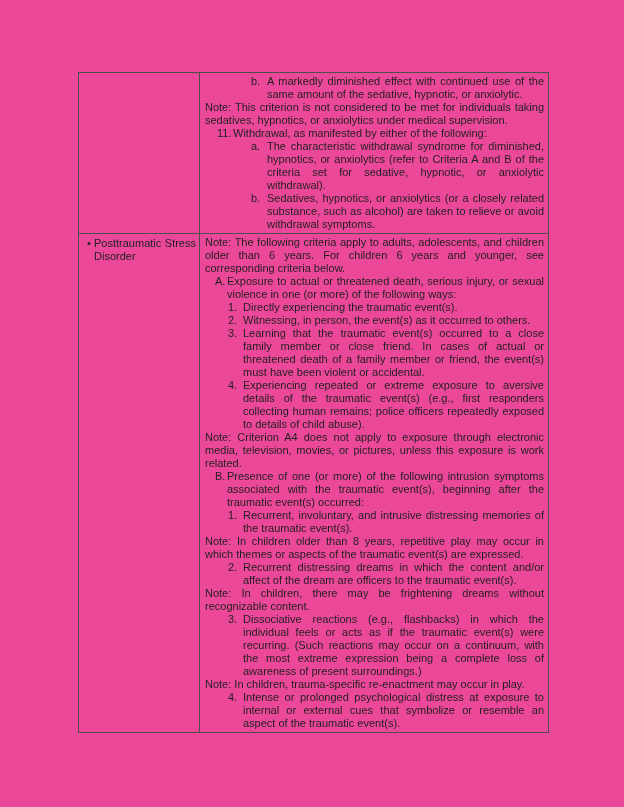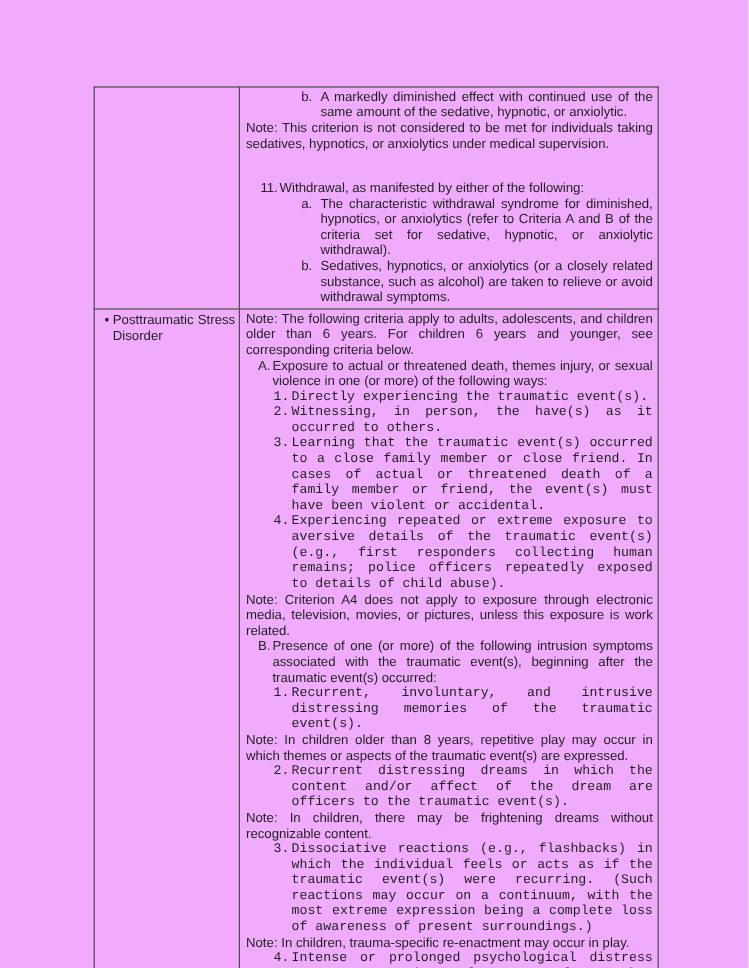--- a/index.html
+++ b/index.html
@@ -1,20 +1,20 @@
 <!DOCTYPE html>
 <html><head>
 <meta charset="utf-8">
 <style>
   html, body { margin: 0; padding: 0; background: #ffffff; }
   .page {
     position: relative;
     width: 624px;
     height: 807px;
-    background: #f0abfc;
+    background: #ec4899;
     font-family: "Liberation Sans", "DejaVu Sans", sans-serif;
     overflow: hidden;
   }
   table.criteria-table {
     position: absolute;
     left: 78px;
     top: 72px;
     width: 470px;
     border-collapse: collapse;
     table-layout: fixed;
@@ -35,26 +35,26 @@
     margin: 0;
     text-align: justify;
   }
   .mk {
     display: inline-block;
     text-indent: 0;
   }
   
   .para.note   { padding-left: 0; text-indent: 0; }
   .para.num11  { padding-left: 28px; text-indent: -16px; }
-  .para.num11 .mk { width: 16px; margin-top: 24px; }
+  .para.num11 .mk { width: 16px; }
   .para.sub    { padding-left: 62px; text-indent: -16px; }
   .para.sub .mk   { width: 16px; }
   .para.alpha  { padding-left: 22px; text-indent: -12px; }
   .para.alpha .mk { width: 12px; }
-  .para.num    { padding-left: 38px; text-indent: -15px; font-family: Liberation Mono, monospace; }
+  .para.num    { padding-left: 38px; text-indent: -15px; }
   .para.num .mk   { width: 15px; }
 
   .para.bullet-item { padding-left: 11px; text-indent: -7px; }
   .para.bullet-item .mk { width: 7px; }
 
   b.note-label { font-weight: normal; }
 </style>
 </head>
 <body>
 
@@ -74,23 +74,23 @@
             <p class="para sub"><span class="mk">a.</span><span>The characteristic withdrawal syndrome for diminished, hypnotics, or anxiolytics (refer to Criteria A and B of the criteria set for sedative, hypnotic, or anxiolytic withdrawal).</span></p>
             <p class="para sub"><span class="mk">b.</span><span>Sedatives, hypnotics, or anxiolytics (or a closely related substance, such as alcohol) are taken to relieve or avoid withdrawal symptoms.</span></p>
           </td>
         </tr>
         <tr class="row-1">
           <td class="cell left">
             <p class="para bullet-item"><span class="mk">•</span><span>Posttraumatic Stress Disorder</span></p>
           </td>
           <td class="cell right">
             <p class="para note"><b class="note-label">Note:</b> <span>The following criteria apply to adults, adolescents, and children older than 6 years. For children 6 years and younger, see corresponding criteria below.</span></p>
-            <p class="para alpha"><span class="mk">A.</span><span>Exposure to actual or threatened death, themes injury, or sexual violence in one (or more) of the following ways:</span></p>
+            <p class="para alpha"><span class="mk">A.</span><span>Exposure to actual or threatened death, serious injury, or sexual violence in one (or more) of the following ways:</span></p>
             <p class="para num"><span class="mk">1.</span><span>Directly experiencing the traumatic event(s).</span></p>
-            <p class="para num"><span class="mk">2.</span><span>Witnessing, in person, the have(s) as it occurred to others.</span></p>
+            <p class="para num"><span class="mk">2.</span><span>Witnessing, in person, the event(s) as it occurred to others.</span></p>
             <p class="para num"><span class="mk">3.</span><span>Learning that the traumatic event(s) occurred to a close family member or close friend. In cases of actual or threatened death of a family member or friend, the event(s) must have been violent or accidental.</span></p>
             <p class="para num"><span class="mk">4.</span><span>Experiencing repeated or extreme exposure to aversive details of the traumatic event(s) (e.g., first responders collecting human remains; police officers repeatedly exposed to details of child abuse).</span></p>
             <p class="para note"><b class="note-label">Note:</b> <span>Criterion A4 does not apply to exposure through electronic media, television, movies, or pictures, unless this exposure is work related.</span></p>
             <p class="para alpha"><span class="mk">B.</span><span>Presence of one (or more) of the following intrusion symptoms associated with the traumatic event(s), beginning after the traumatic event(s) occurred:</span></p>
             <p class="para num"><span class="mk">1.</span><span>Recurrent, involuntary, and intrusive distressing memories of the traumatic event(s).</span></p>
             <p class="para note"><b class="note-label">Note:</b> <span>In children older than 8 years, repetitive play may occur in which themes or aspects of the traumatic event(s) are expressed.</span></p>
             <p class="para num"><span class="mk">2.</span><span>Recurrent distressing dreams in which the content and/or affect of the dream are officers to the traumatic event(s).</span></p>
             <p class="para note"><b class="note-label">Note:</b> <span>In children, there may be frightening dreams without recognizable content.</span></p>
             <p class="para num"><span class="mk">3.</span><span>Dissociative reactions (e.g., flashbacks) in which the individual feels or acts as if the traumatic event(s) were recurring. (Such reactions may occur on a continuum, with the most extreme expression being a complete loss of awareness of present surroundings.)</span></p>
             <p class="para note"><b class="note-label">Note:</b> <span>In children, trauma-specific re-enactment may occur in play.</span></p>

